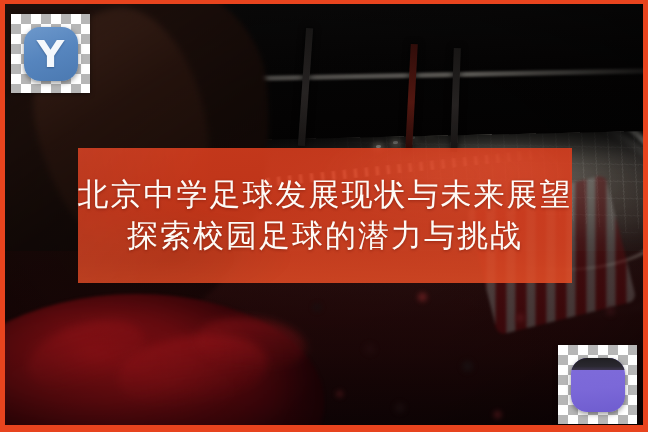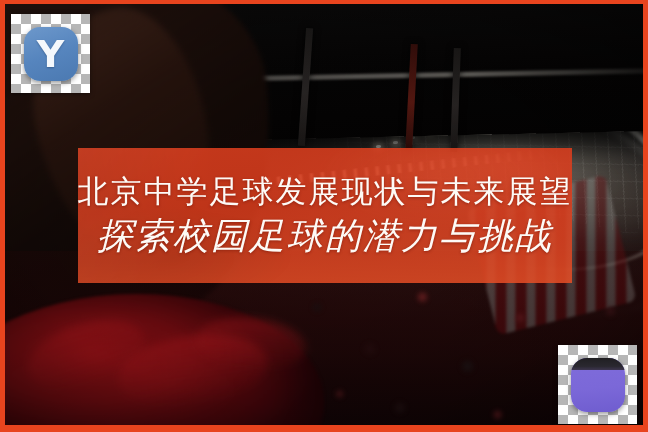--- a/index.html
+++ b/index.html
@@ -305,21 +305,21 @@
     z-index: 2;
     color: #fdfaf6;
     font-family: "Liberation Serif", "DejaVu Serif", serif;
     font-weight: 400;
     letter-spacing: 2px;
     white-space: nowrap;
     text-shadow: 0 1px 3px rgba(90,12,0,0.45);
     line-height: 1.18;
   }
   .title-line.l1 { font-size: 31px; }
-  .title-line.l2 { font-size: 36px; font-style: italic; }
+  .title-line.l2 { font-size: 31px; }
 
   
   .icon-badge {
     position: absolute;
     z-index: 50;
     width: 79px;
     height: 79px;
     display: flex;
     align-items: center;
     justify-content: center;

